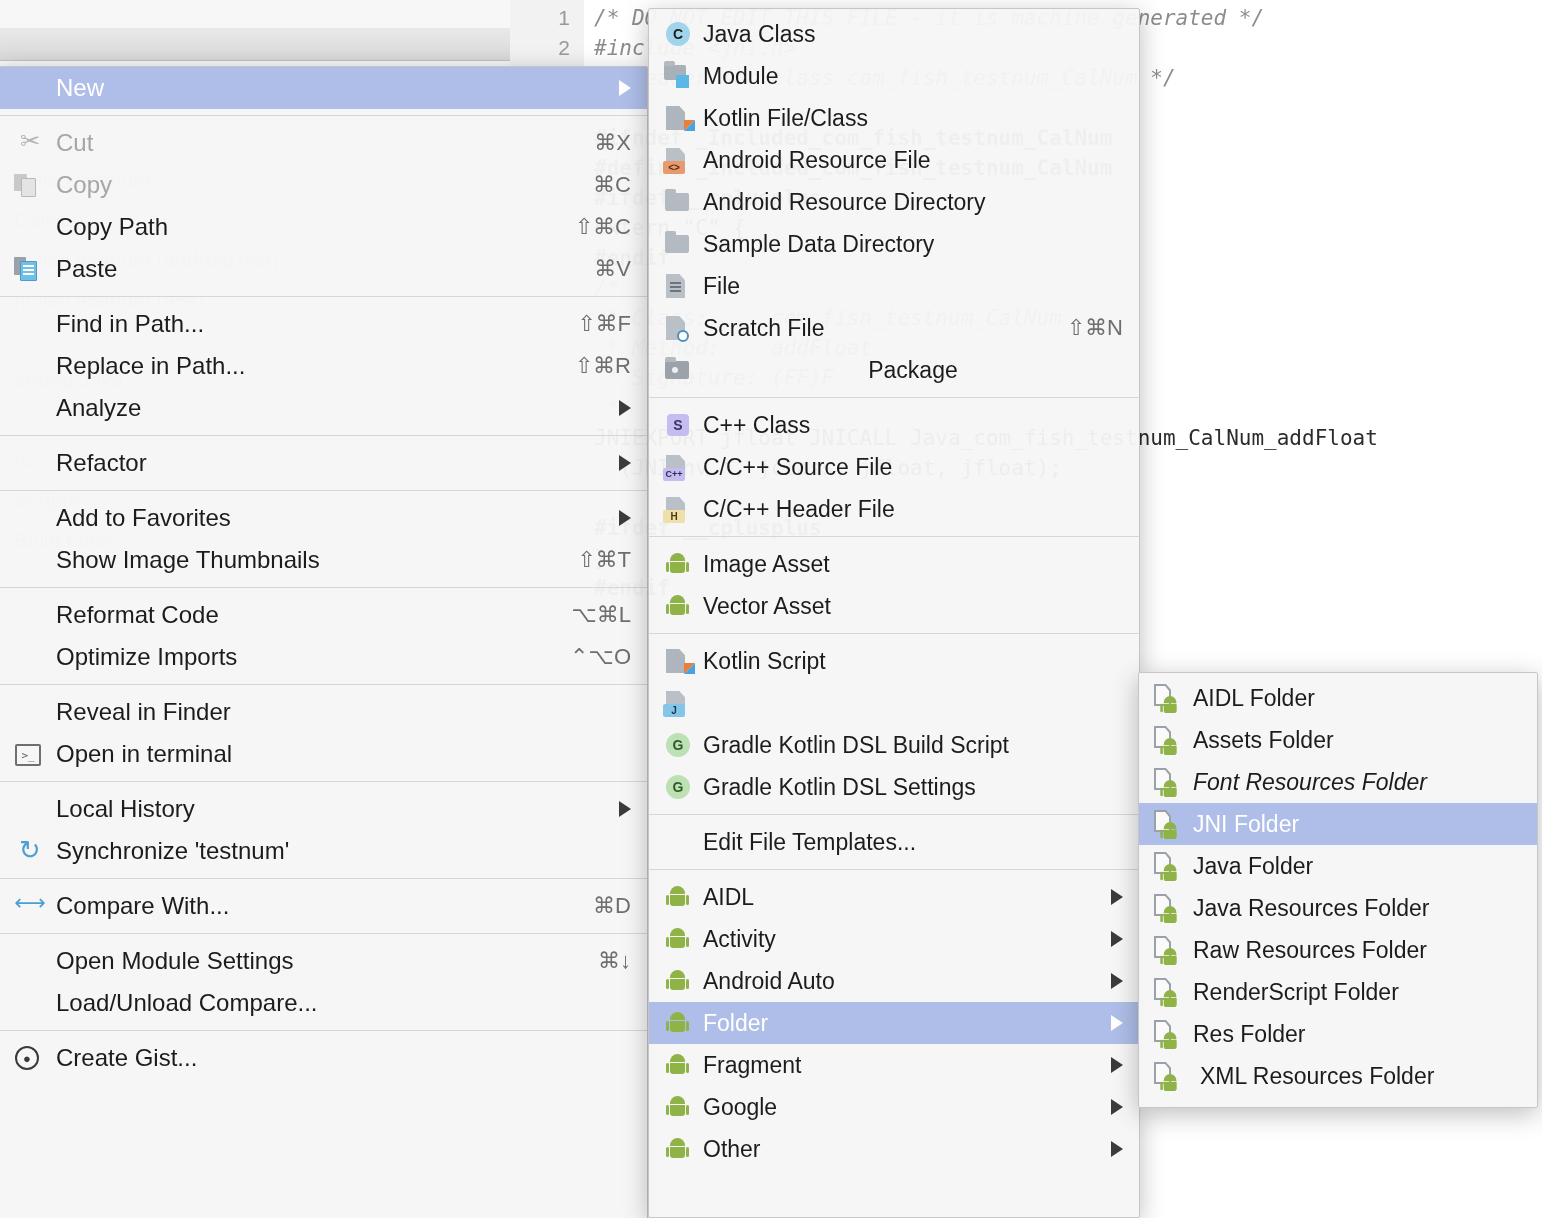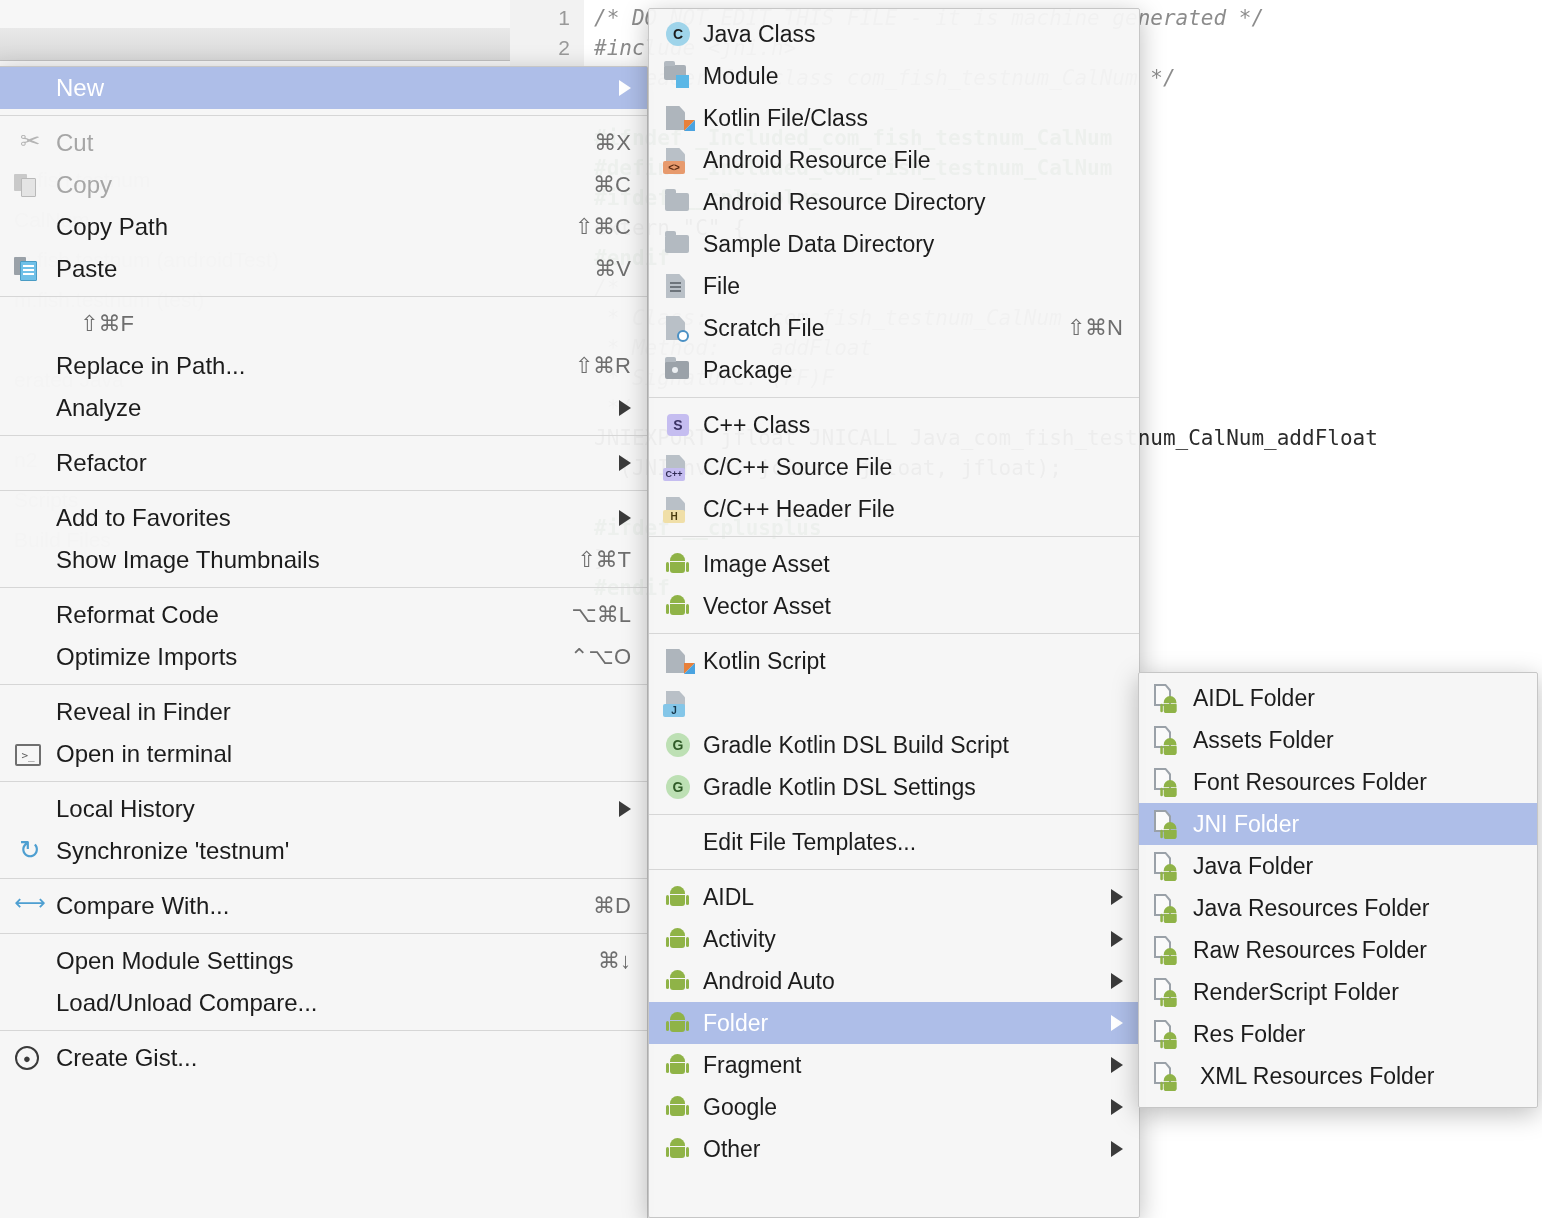--- a/index.html
+++ b/index.html
@@ -162,20 +162,21 @@
       <span class="acc">⇧⌘C</span>
     </div>
     <div class="mi" style="height: 42px;">
       <span class="ico"><span><span style="position:absolute;left:2px;top:2px;width:12px;height:18px;background:#9aa1a8;border-radius:1px;"></span><span style="position:absolute;left:8px;top:6px;width:17px;height:20px;background:#6fc0e8;border:1px solid #4a9cc4;border-radius:1px;box-sizing:border-box;"></span><span style="position:absolute;left:11px;top:10px;width:11px;height:2px;background:#fff;"></span><span style="position:absolute;left:11px;top:14px;width:11px;height:2px;background:#fff;"></span><span style="position:absolute;left:11px;top:18px;width:11px;height:2px;background:#fff;"></span></span></span>
       <span class="lbl">Paste</span>
       <span class="acc">⌘V</span>
     </div>
     <div class="sep"></div>
     <div class="mi" style="height: 42px;">
       <span class="ico"><span></span></span>
+      <span class="lbl">Find in Path...</span>
       <span class="acc">⇧⌘F</span>
     </div>
     <div class="mi" style="height: 42px;">
       <span class="ico"><span></span></span>
       <span class="lbl">Replace in Path...</span>
       <span class="acc">⇧⌘R</span>
     </div>
     <div class="mi" style="height: 42px;">
       <span class="ico"><span></span></span>
       <span class="lbl">Analyze</span>
@@ -292,21 +293,21 @@
     </div>
     <div class="mi" style="height: 42px; justify-content: center;">
       <span class="ico"><span><span class="ic-doc" style="background:#b9c0c7;"></span><span style="position:absolute;left:7px;top:10px;width:11px;height:2px;background:#6d747b;"></span><span style="position:absolute;left:7px;top:14px;width:11px;height:2px;background:#6d747b;"></span><span style="position:absolute;left:7px;top:18px;width:11px;height:2px;background:#6d747b;"></span></span></span>
       <span class="lbl">File</span>
     </div>
     <div class="mi" style="height: 42px;">
       <span class="ico"><span><span class="ic-doc"></span><span style="position:absolute;left:14px;bottom:0;width:12px;height:12px;border:2px solid #4a90c4;border-radius:50%;background:#fff;box-sizing:border-box;"></span></span></span>
       <span class="lbl">Scratch File</span>
       <span class="acc">⇧⌘N</span>
     </div>
-    <div class="mi" style="height: 42px;">
+    <div class="mi" style="height: 42px; text-align: center;">
       <span class="ico"><span><span class="folder" style="background:#9ba2a9;"></span><span style="position:absolute;left:9px;top:11px;width:6px;height:6px;border-radius:50%;background:#eceff2;"></span></span></span>
       <span class="lbl">Package</span>
     </div>
     <div class="sep"></div>
     <div class="mi" style="height: 42px;">
       <span class="ico">
         <span class="circ" style="background:#c5bdf0;color:#3a3163;border-radius:4px;width:22px;height:22px;left:4px;top:3px;">S</span>
       </span>
       <span class="lbl">C++ Class</span>
     </div>
@@ -465,21 +466,21 @@
     </div>
     <div class="mi" style="height: 42px;">
       <span class="ico"><span><span class="ic-doc" style="left:1px;top:0;width:17px;height:22px;background:#9aa1a8;"></span><span style="position:absolute;left:3px;top:2px;width:13px;height:18px;background:#fafafa;clip-path:polygon(0 0,70% 0,100% 26%,100% 100%,0 100%);"></span><span class="and" style="left:9px;top:10px;width:15px;height:14px;transform:scale(.85);transform-origin:left bottom;">
             <span class="head"></span>
             <span class="body"></span>
             <span class="la"></span>
             <span class="ra"></span>
           </span></span></span>
       <span class="lbl">Assets Folder</span>
     </div>
-    <div class="mi" style="height: 42px;">
+    <div class="mi" style="height: 42px; font-style: italic;">
       <span class="ico"><span><span class="ic-doc" style="left:1px;top:0;width:17px;height:22px;background:#9aa1a8;"></span><span style="position:absolute;left:3px;top:2px;width:13px;height:18px;background:#fafafa;clip-path:polygon(0 0,70% 0,100% 26%,100% 100%,0 100%);"></span><span class="and" style="left:9px;top:10px;width:15px;height:14px;transform:scale(.85);transform-origin:left bottom;">
             <span class="head"></span>
             <span class="body"></span>
             <span class="la"></span>
             <span class="ra"></span>
           </span></span></span>
       <span class="lbl">Font Resources Folder</span>
     </div>
     <div class="mi sel" style="height: 42px;">
       <span class="ico"><span><span class="ic-doc" style="left:1px;top:0;width:17px;height:22px;background:#9aa1a8;"></span><span style="position:absolute;left:3px;top:2px;width:13px;height:18px;background:#fafafa;clip-path:polygon(0 0,70% 0,100% 26%,100% 100%,0 100%);"></span><span class="and" style="left:9px;top:10px;width:15px;height:14px;transform:scale(.85);transform-origin:left bottom;">

